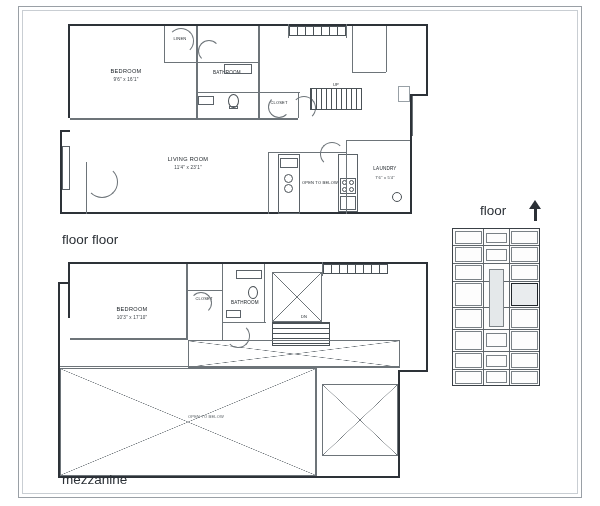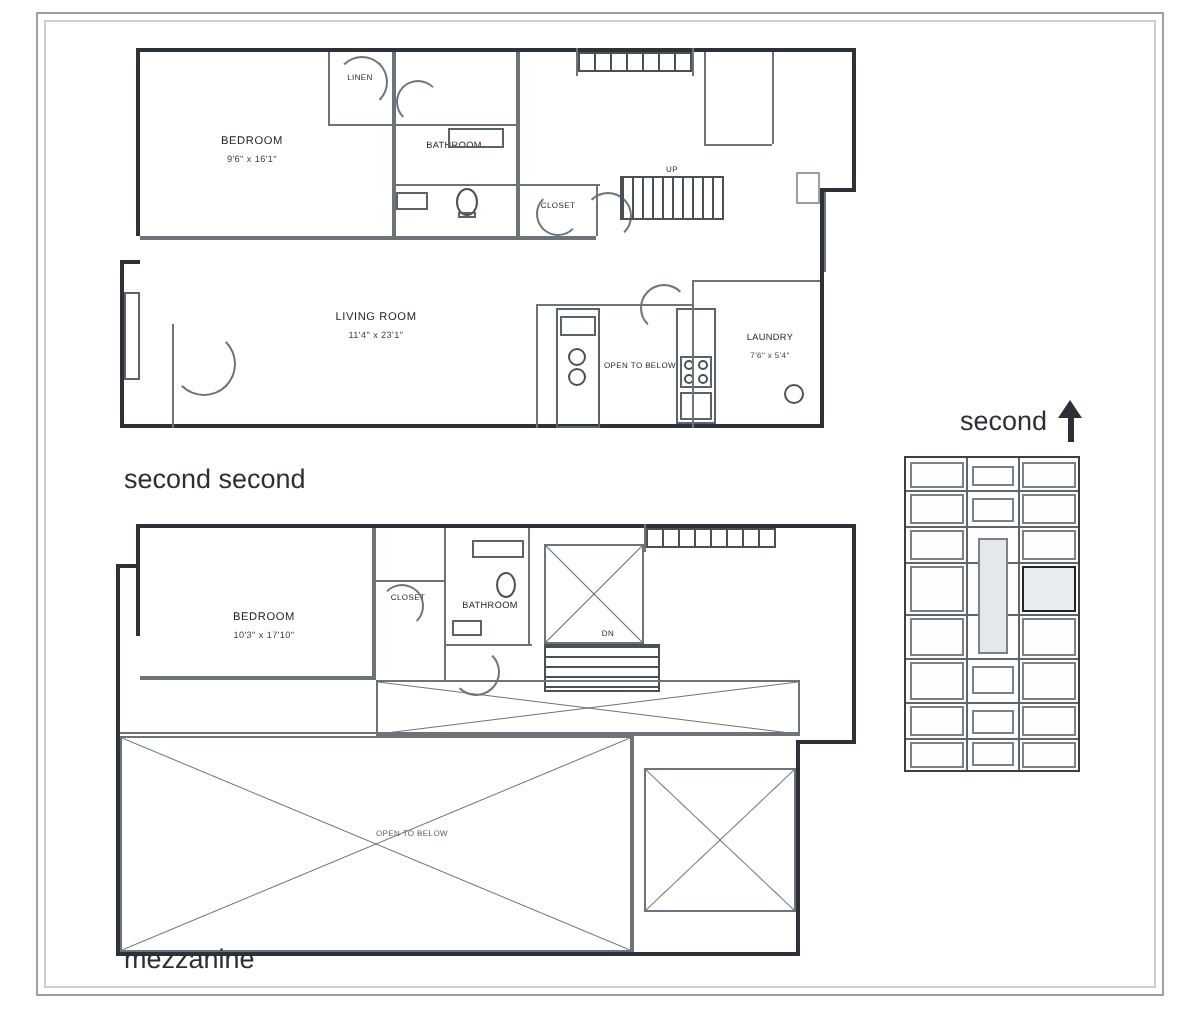--- a/index.html
+++ b/index.html
@@ -250,21 +250,21 @@
 
     <div class="wall light" style="left:346px; top:140px; width:64px; height:1.4px;"></div>
     <div class="wall light" style="left:346px; top:140px; width:1.4px; height:74px;"></div>
     <div class="label tiny" style="left:362px; top:166px; width:46px;">LAUNDRY</div>
     <div class="label tiny" style="left:362px; top:175px; width:46px; font-size:4px; color:#3a4046;">7'6" x 5'4"</div>
     <div class="circle" style="left:392px; top:192px; width:10px; height:10px;"></div>
     <div class="swing tl" style="left:320px; top:142px; width:24px; height:24px;"></div>
 
     <div class="wall light" style="left:412px; top:96px; width:1.4px; height:40px;"></div>
 
-    <div class="floor-title" style="left:62px; top:232px;">second second</div>
+    <div class="floor-title" style="left:62px; top:232px;">floor floor</div>
   </div>
 
   <div>
 
     <div class="wall" style="left:68px;  top:262px; width:360px; height:2px;"></div>
     <div class="wall" style="left:68px;  top:262px; width:2px;   height:56px;"></div>
     <div class="wall" style="left:58px;  top:282px; width:12px;  height:2px;"></div>
     <div class="wall" style="left:58px;  top:282px; width:2px;   height:196px;"></div>
     <div class="wall" style="left:58px;  top:476px; width:342px; height:2px;"></div>
     <div class="wall" style="left:398px; top:370px; width:2px;   height:108px;"></div>
@@ -302,21 +302,21 @@
     <div class="xbox" style="left:322px; top:384px; width:76px; height:72px;"></div>
 
     <div class="wall light" style="left:316px; top:368px; width:1.4px; height:108px;"></div>
     <div class="wall light" style="left:60px;  top:366px; width:340px; height:1.4px;"></div>
     <div class="label tiny" style="left:176px; top:414px; width:60px; font-size:4px; color:#555c61;">OPEN TO BELOW</div>
 
     <div class="floor-title" style="left:62px; top:472px;">mezzanine</div>
   </div>
 
   <div>
-    <div class="north-label" style="left:480px; top:203px;">second</div>
+    <div class="north-label" style="left:480px; top:203px;">floor</div>
     <div class="north-arrow-stem" style="left:534px; top:206px; width:3px; height:15px;"></div>
     <div class="arrow-up" style="left:529px; top:200px; border-left:6.5px solid transparent; border-right:6.5px solid transparent; border-bottom:9px solid #2b3036;"></div>
   </div>
 
   <div class="keyplan">
 
     <div class="kp-solid" style="left:0px;  top:16px;  width:86px; height:1px;"></div>
     <div class="kp-solid" style="left:0px;  top:34px;  width:86px; height:1px;"></div>
     <div class="kp-solid" style="left:0px;  top:52px;  width:86px; height:1px;"></div>
     <div class="kp-solid" style="left:0px;  top:78px;  width:86px; height:1px;"></div>

